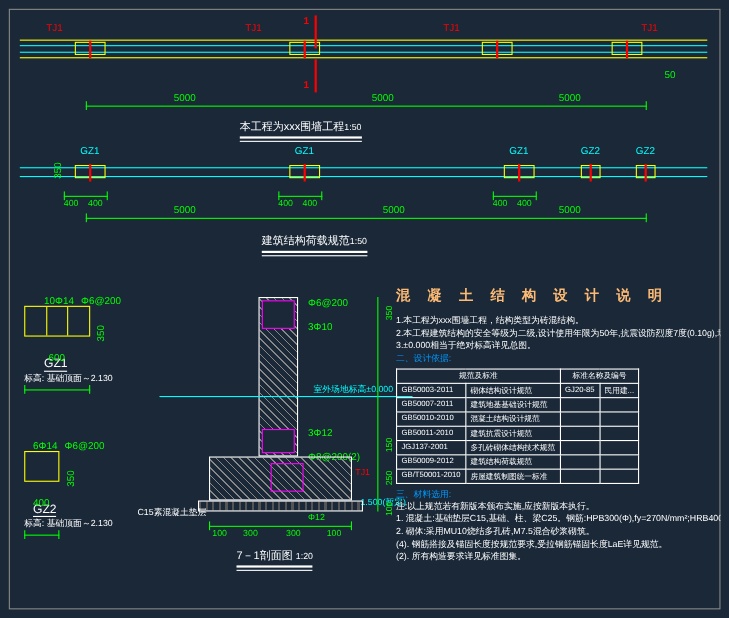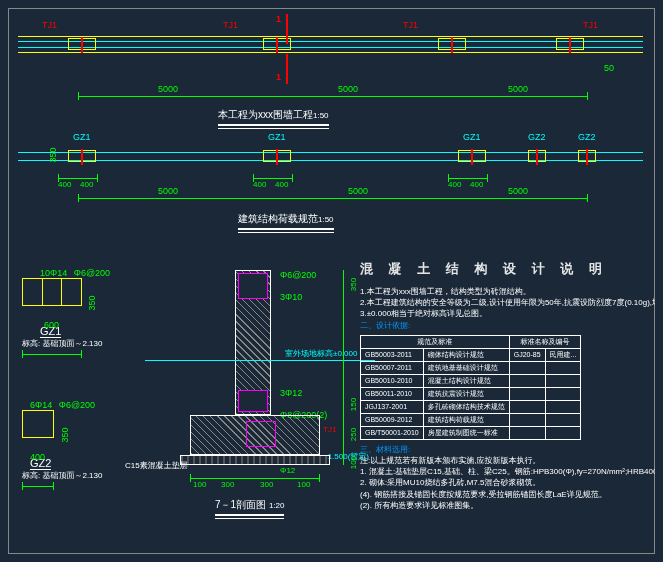--- a/index.html
+++ b/index.html
@@ -29,21 +29,21 @@
 .gz-box.gz2{width:32px;height:28px}
 .gz-title{font-size:11px;color:#fff;border-bottom:1px solid #fff;display:inline-block;margin-top:4px}
 .section11{position:absolute;left:165px;top:270px;width:180px;height:250px}
 .sec-col{position:absolute;left:70px;top:0;width:36px;height:145px;border:1px solid #fff}
 .hatch{background:repeating-linear-gradient(45deg,#888 0,#888 1px,transparent 1px,transparent 5px)}
 .footing{position:absolute;left:25px;top:145px;width:130px;height:40px;border:1px solid #fff}
 .footing-inner{position:absolute;left:55px;top:5px;width:30px;height:26px;border:1px solid #f0f}
 .cushion{position:absolute;left:15px;top:185px;width:150px;height:10px;border:1px solid #fff;background:repeating-linear-gradient(90deg,#555 0,#555 2px,transparent 2px,transparent 6px)}
 .ground-line{position:absolute;height:1px;background:#0ff;left:-20px;width:230px;top:90px}
 .notes-area{position:absolute;left:360px;top:260px;width:295px}
-.big-title{font-size:13px;color:#e5e5e5;letter-spacing:6px;font-weight:bold;margin-bottom:8px}
+.big-title{font-size:13px;color:#fdba74;letter-spacing:6px;font-weight:bold;margin-bottom:8px}
 .note-line{font-size:8px;color:#fff;line-height:1.4;white-space:nowrap;overflow:hidden}
 .note-line.b{color:#09f}
 table{border-collapse:collapse;font-size:7px;color:#fff;margin:4px 0}
 table td,table th{border:1px solid #fff;padding:1px 4px;height:12px}
 table th{font-weight:normal}
 .vdim{position:absolute;width:1px;background:#0f0}
 .sm{font-size:8px}
 </style>
 </head>
 <body>

